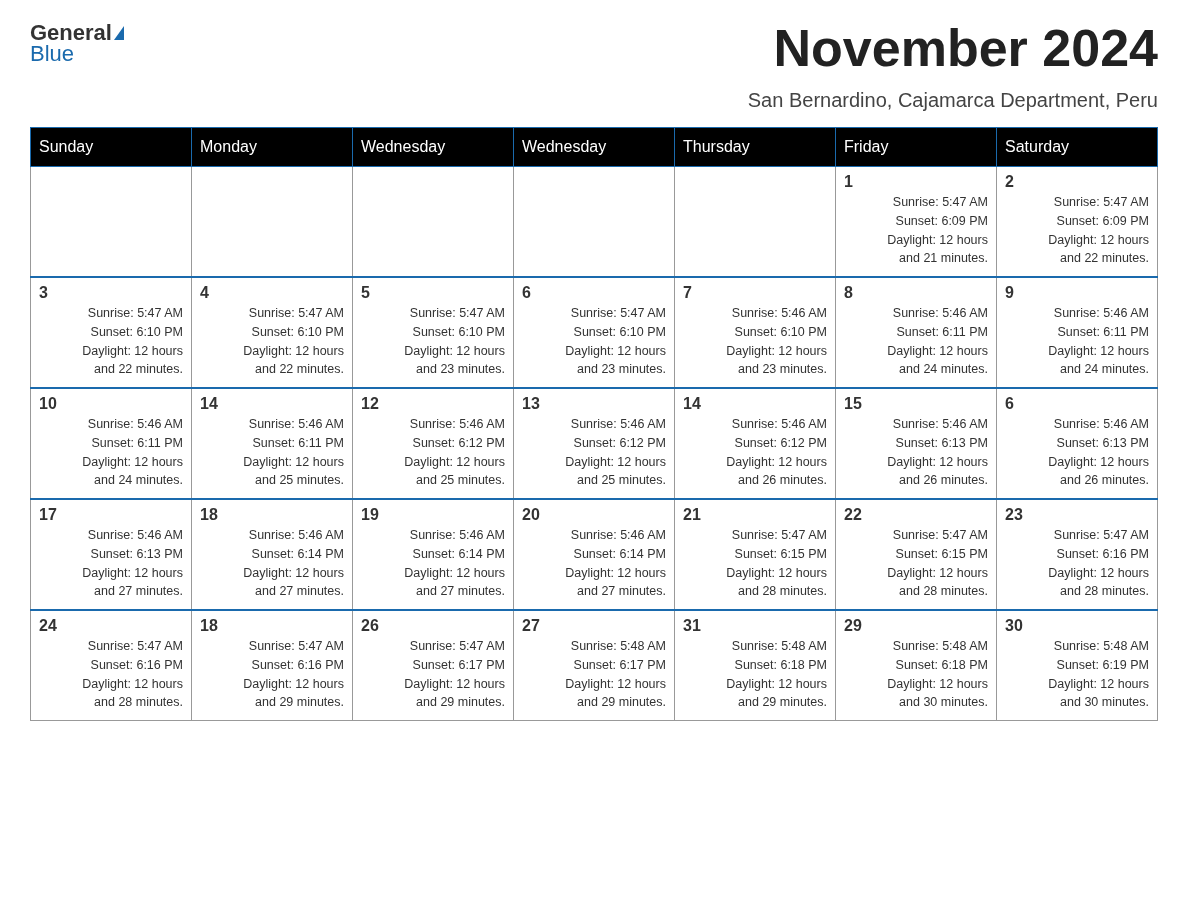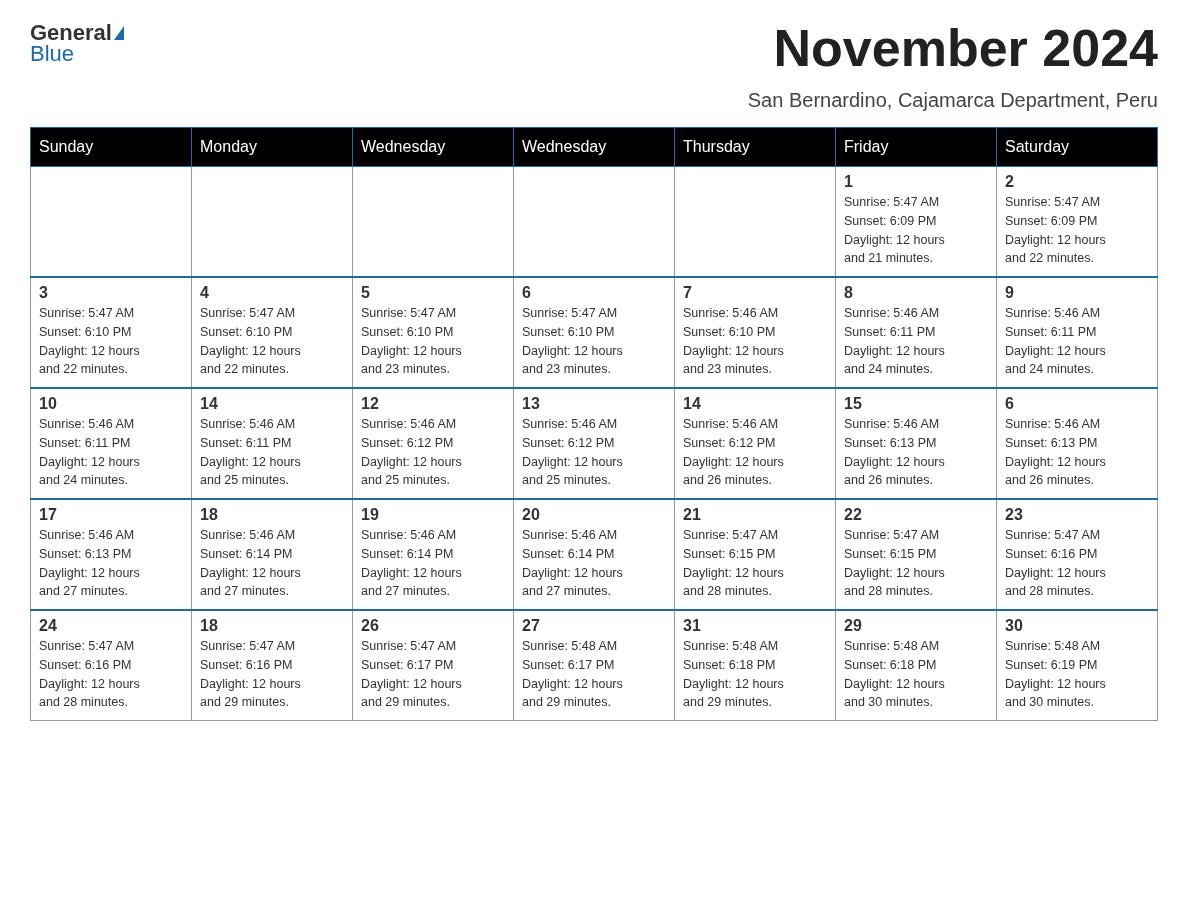--- a/index.html
+++ b/index.html
@@ -82,20 +82,21 @@
       font-size: 16px;
       font-weight: bold;
       color: #333;
       display: block;
       margin-bottom: 2px;
     }
     .day-info {
       font-size: 12.5px;
       line-height: 1.5;
       color: #333;
+      text-align: right;
     }
     .empty-cell {
       background: #f9f9f9;
     }
     .row-divider td {
       border-top: 2px solid #1a6aad;
     }
     .logo-row {
       display: flex;
       align-items: center;

